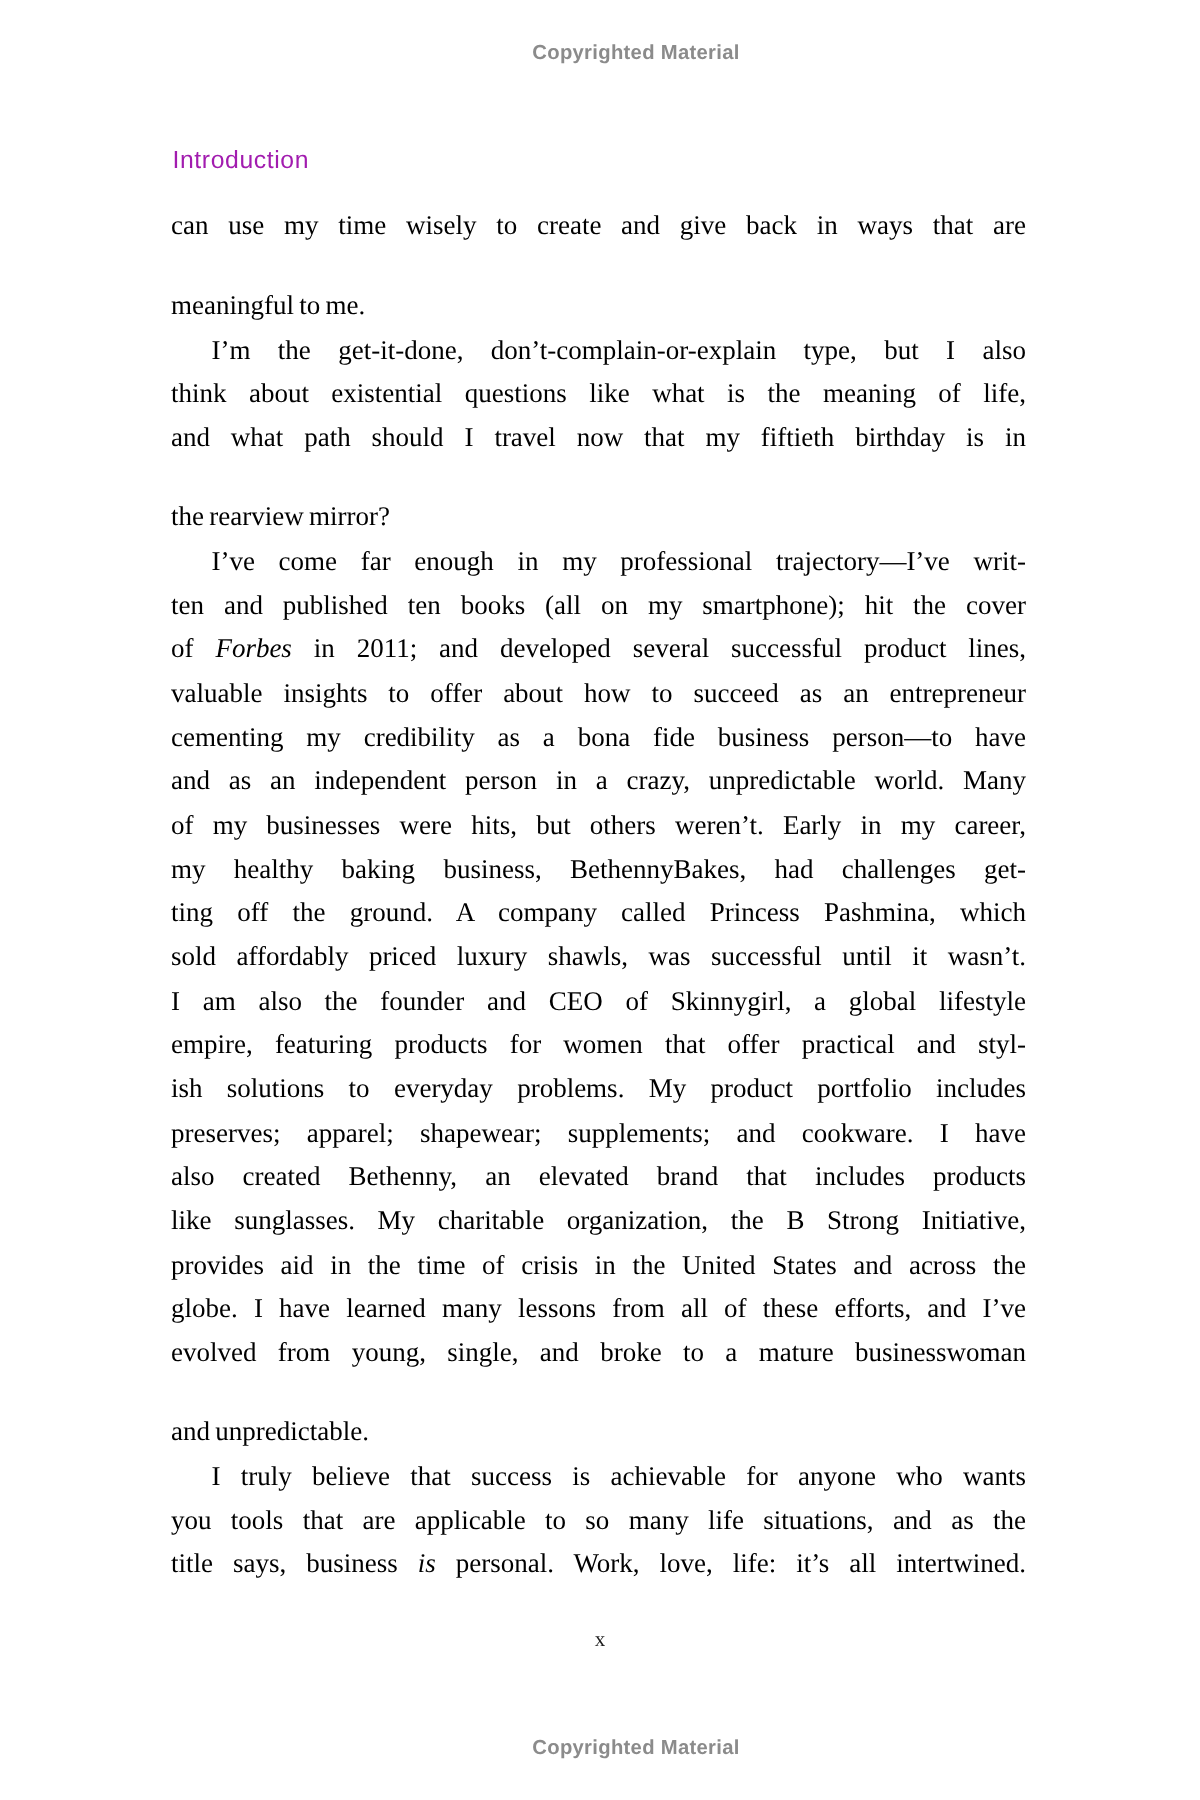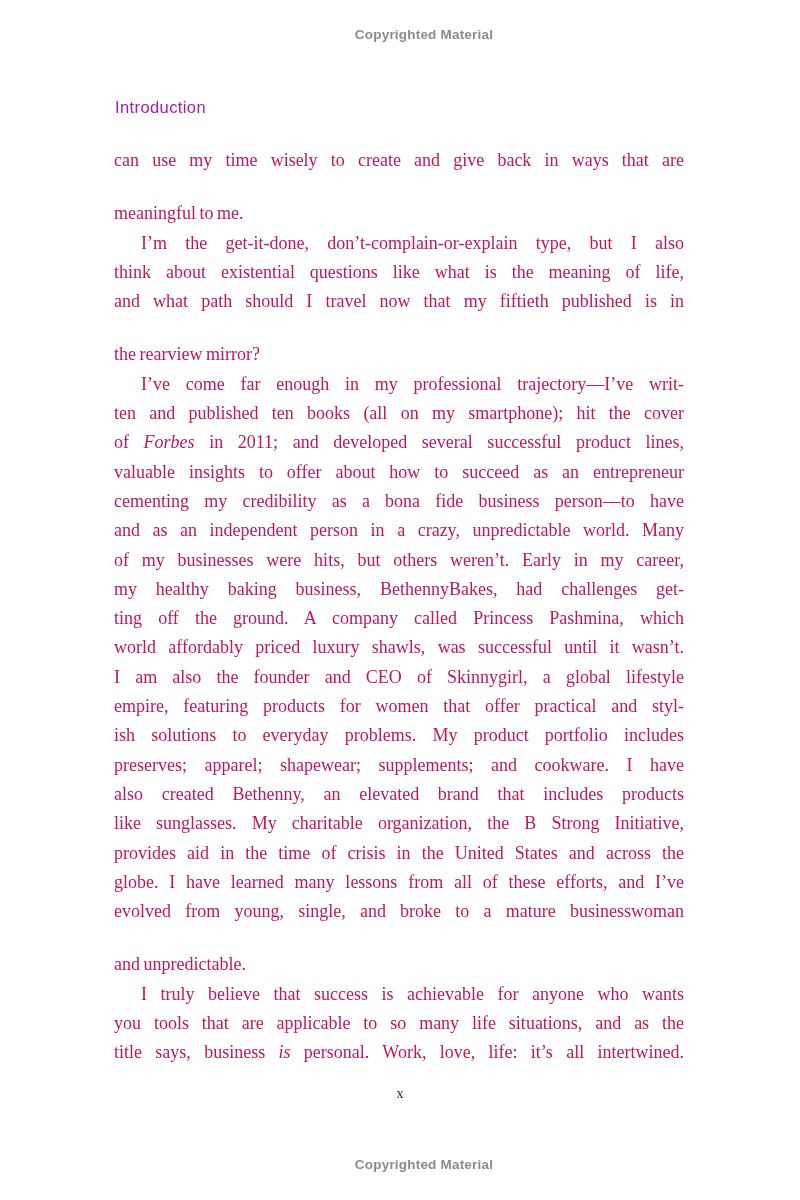--- a/index.html
+++ b/index.html
@@ -35,26 +35,26 @@
     top: 98px;
     font-family: "Liberation Sans", sans-serif;
     font-weight: 400;
     font-size: 16.5px;
     letter-spacing: 0.4px;
     color: #a21caf;
   }
   .body-text {
     position: absolute;
     left: 114px;
-    top: 146px;
+    top: 136px;
     width: 570px;
     font-family: "Liberation Serif", serif;
     font-size: 18px;
     line-height: 29.3px;
-    color: #be185d;
+    color: #000000;
     word-spacing: -1px;
   }
   .para { margin: 0; padding: 0; }
   .line {
     text-align: justify;
     text-align-last: justify;
     -moz-text-align-last: justify;
     text-justify: inter-word;
     height: 29.3px;
     overflow: visible;
@@ -87,34 +87,34 @@
   <div class="section-header">Introduction</div>
 
   <div class="body-text">
       <div class="para">
         <div class="line">can use my time wisely to create and give back in ways that are</div>
         <div class="line lastline">meaningful to me.</div>
       </div>
       <div class="para">
         <div class="line indent">I’m the get-it-done, don’t-complain-or-explain type, but I also</div>
         <div class="line">think about existential questions like what is the meaning of life,</div>
-        <div class="line">and what path should I travel now that my fiftieth published is in</div>
+        <div class="line">and what path should I travel now that my fiftieth birthday is in</div>
         <div class="line lastline">the rearview mirror?</div>
       </div>
       <div class="para">
         <div class="line indent">I’ve come far enough in my professional trajectory—I’ve writ-</div>
         <div class="line">ten and published ten books (all on my smartphone); hit the cover</div>
         <div class="line">of <i>Forbes</i> in 2011; and developed several successful product lines,</div>
         <div class="line">valuable insights to offer about how to succeed as an entrepreneur</div>
         <div class="line">cementing my credibility as a bona fide business person—to have</div>
         <div class="line">and as an independent person in a crazy, unpredictable world. Many</div>
         <div class="line">of my businesses were hits, but others weren’t. Early in my career,</div>
         <div class="line">my healthy baking business, BethennyBakes, had challenges get-</div>
         <div class="line">ting off the ground. A company called Princess Pashmina, which</div>
-        <div class="line">world affordably priced luxury shawls, was successful until it wasn’t.</div>
+        <div class="line">sold affordably priced luxury shawls, was successful until it wasn’t.</div>
         <div class="line">I am also the founder and CEO of Skinnygirl, a global lifestyle</div>
         <div class="line">empire, featuring products for women that offer practical and styl-</div>
         <div class="line">ish solutions to everyday problems. My product portfolio includes</div>
         <div class="line">preserves; apparel; shapewear; supplements; and cookware. I have</div>
         <div class="line">also created Bethenny, an elevated brand that includes products</div>
         <div class="line">like sunglasses. My charitable organization, the B Strong Initiative,</div>
         <div class="line">provides aid in the time of crisis in the United States and across the</div>
         <div class="line">globe. I have learned many lessons from all of these efforts, and I’ve</div>
         <div class="line">evolved from young, single, and broke to a mature businesswoman</div>
         <div class="line lastline">and unpredictable.</div>

